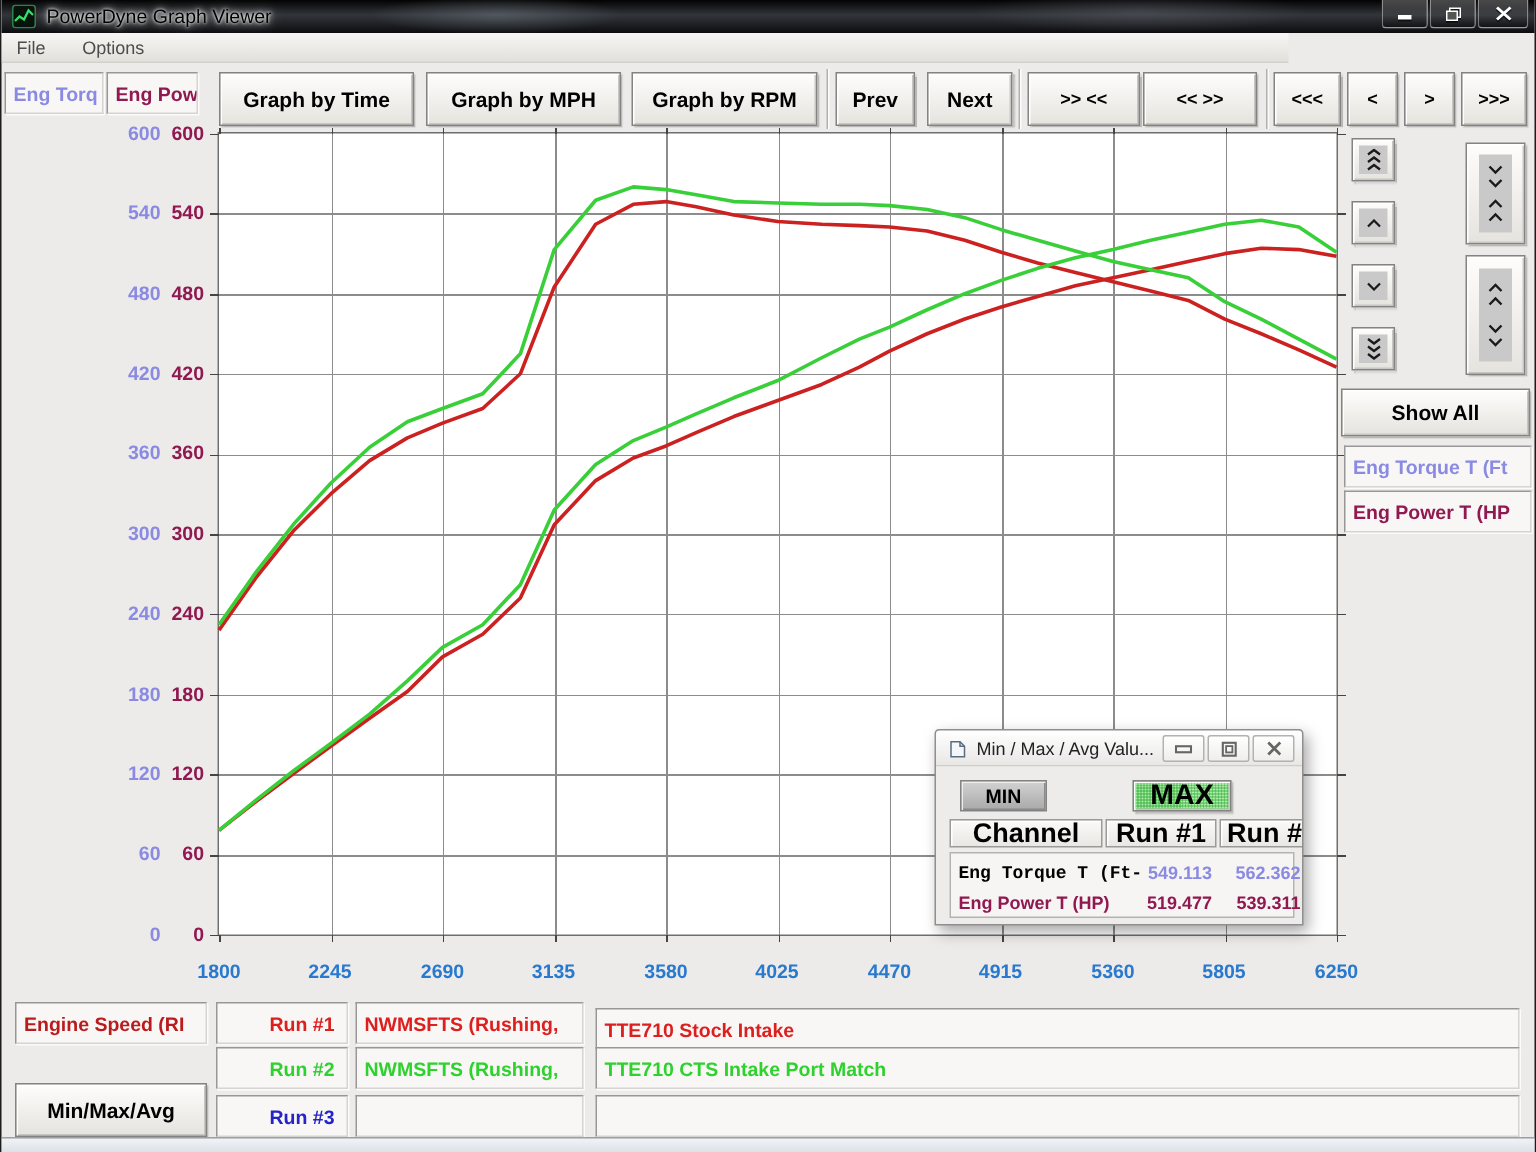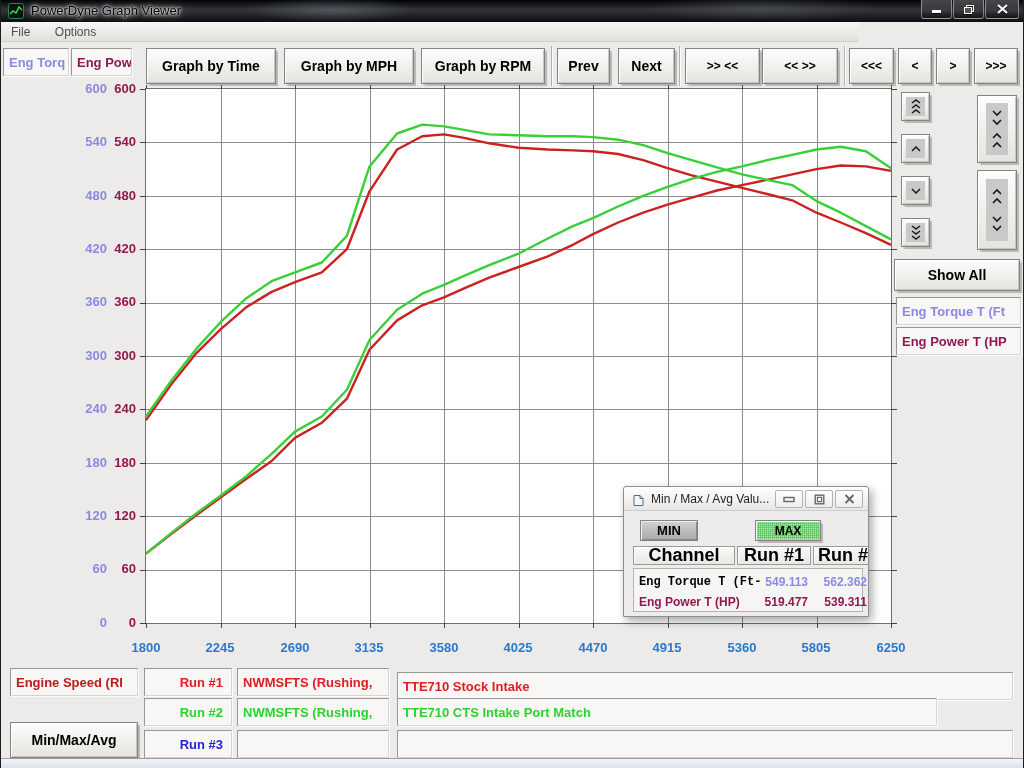--- a/index.html
+++ b/index.html
@@ -324,21 +324,21 @@
             <rect x="3.4" y="3.4" width="4.2" height="4.2" fill="none" stroke="#666" stroke-width="1.2"></rect>
           </svg>
       </span>
       <span class="mmbtn" style="left:211px">
         <svg width="11" height="10" viewBox="0 0 11 10">
             <path d="M1.5 1 L9.5 9 M9.5 1 L1.5 9" stroke="#666" stroke-width="1.8"></path>
           </svg>
       </span>
     </div>
     <div class="btn" style="left:16px;top:33px;width:58px;height:21px;font-size:13px;background:linear-gradient(#d2d2d2,#a9a9a9);box-shadow:inset 1px 1px 0 #eee, inset -1px -1px 0 #8a8a8a">MIN</div>
-    <div class="btn" style="left:131px;top:33px;width:66px;height:21px;font-size:12px;background-color:#a9eca9;background-image:repeating-linear-gradient(90deg,rgba(30,160,30,.35) 0 1px,transparent 1px 2px),repeating-linear-gradient(0deg,rgba(30,160,30,.35) 0 1px,transparent 1px 2px)">MAX</div>
+    <div class="btn" style="left:131px;top:33px;width:66px;height:21px;font-size:19px;background-color:#a9eca9;background-image:repeating-linear-gradient(90deg,rgba(30,160,30,.35) 0 1px,transparent 1px 2px),repeating-linear-gradient(0deg,rgba(30,160,30,.35) 0 1px,transparent 1px 2px)">MAX</div>
     <div class="mmhead" style="left:9px;top:59px;width:102px;height:19px">Channel</div>
     <div class="mmhead" style="left:113px;top:59px;width:74px;height:19px">Run #1</div>
     <div class="mmhead" style="left:189px;top:59px;width:70px;height:19px">Run #2</div>
     <div class="mmtable">
       <div class="mmcell" style="left: 5px; top: 6px; color: #000000; font-family: Liberation Mono, monospace;">Eng Torque T (Ft-</div>
       <div class="mmcell num" style="left: 100px; top: 6px; width: 74px; color: rgb(138, 138, 226);">549.113</div>
       <div class="mmcell num" style="left: 175px; top: 6px; width: 58px; color: rgb(138, 138, 226);">562.362</div>
       <div class="mmcell" style="left: 5px; top: 26px; color: rgb(143, 25, 80);">Eng Power T (HP)</div>
       <div class="mmcell num" style="left: 100px; top: 26px; width: 74px; color: rgb(143, 25, 80);">519.477</div>
       <div class="mmcell num" style="left: 175px; top: 26px; width: 58px; color: rgb(143, 25, 80);">539.311</div>
@@ -346,21 +346,21 @@
   </div>
 
   <div class="sunk" style="left:9px;top:668px;width:128px;height:28px;color:#b91c1c">Engine Speed (RI</div>
 
   <div class="sunk runlabel" style="left: 143px; top: 668px; width: 88px; height: 28px; color: rgb(220, 32, 32);">Run #1</div>
   <div class="sunk" style="left: 236px; top: 668px; width: 152px; height: 28px; color: rgb(220, 32, 32);">NWMSFTS (Rushing,</div>
   <div class="sunk" style="left: 396px; top: 672px; width: 616px; height: 28px; color: rgb(220, 32, 32);">TTE710 Stock Intake</div>
 
   <div class="sunk runlabel" style="left: 143px; top: 698px; width: 88px; height: 28px; color: rgb(46, 209, 46);">Run #2</div>
   <div class="sunk" style="left: 236px; top: 698px; width: 152px; height: 28px; color: rgb(46, 209, 46);">NWMSFTS (Rushing,</div>
-  <div class="sunk" style="left: 396px; top: 698px; width: 540px; height: 28px; color: rgb(46, 209, 46);">TTE710 CTS Intake Port Match</div>
+  <div class="sunk" style="left: 396px; top: 698px; width: 616px; height: 28px; color: rgb(46, 209, 46);">TTE710 CTS Intake Port Match</div>
 
   <div class="sunk runlabel" style="left: 143px; top: 730px; width: 88px; height: 28px; color: rgb(36, 36, 200);">Run #3</div>
   <div class="sunk" style="left:236px;top:730px;width:152px;height:28px"></div>
   <div class="sunk" style="left:396px;top:730px;width:616px;height:28px"></div>
 
   <div class="btn" style="left:9px;top:722px;width:128px;height:36px">Min/Max/Avg</div>
 
   <div class="statusbar"></div>
 </div>
 

